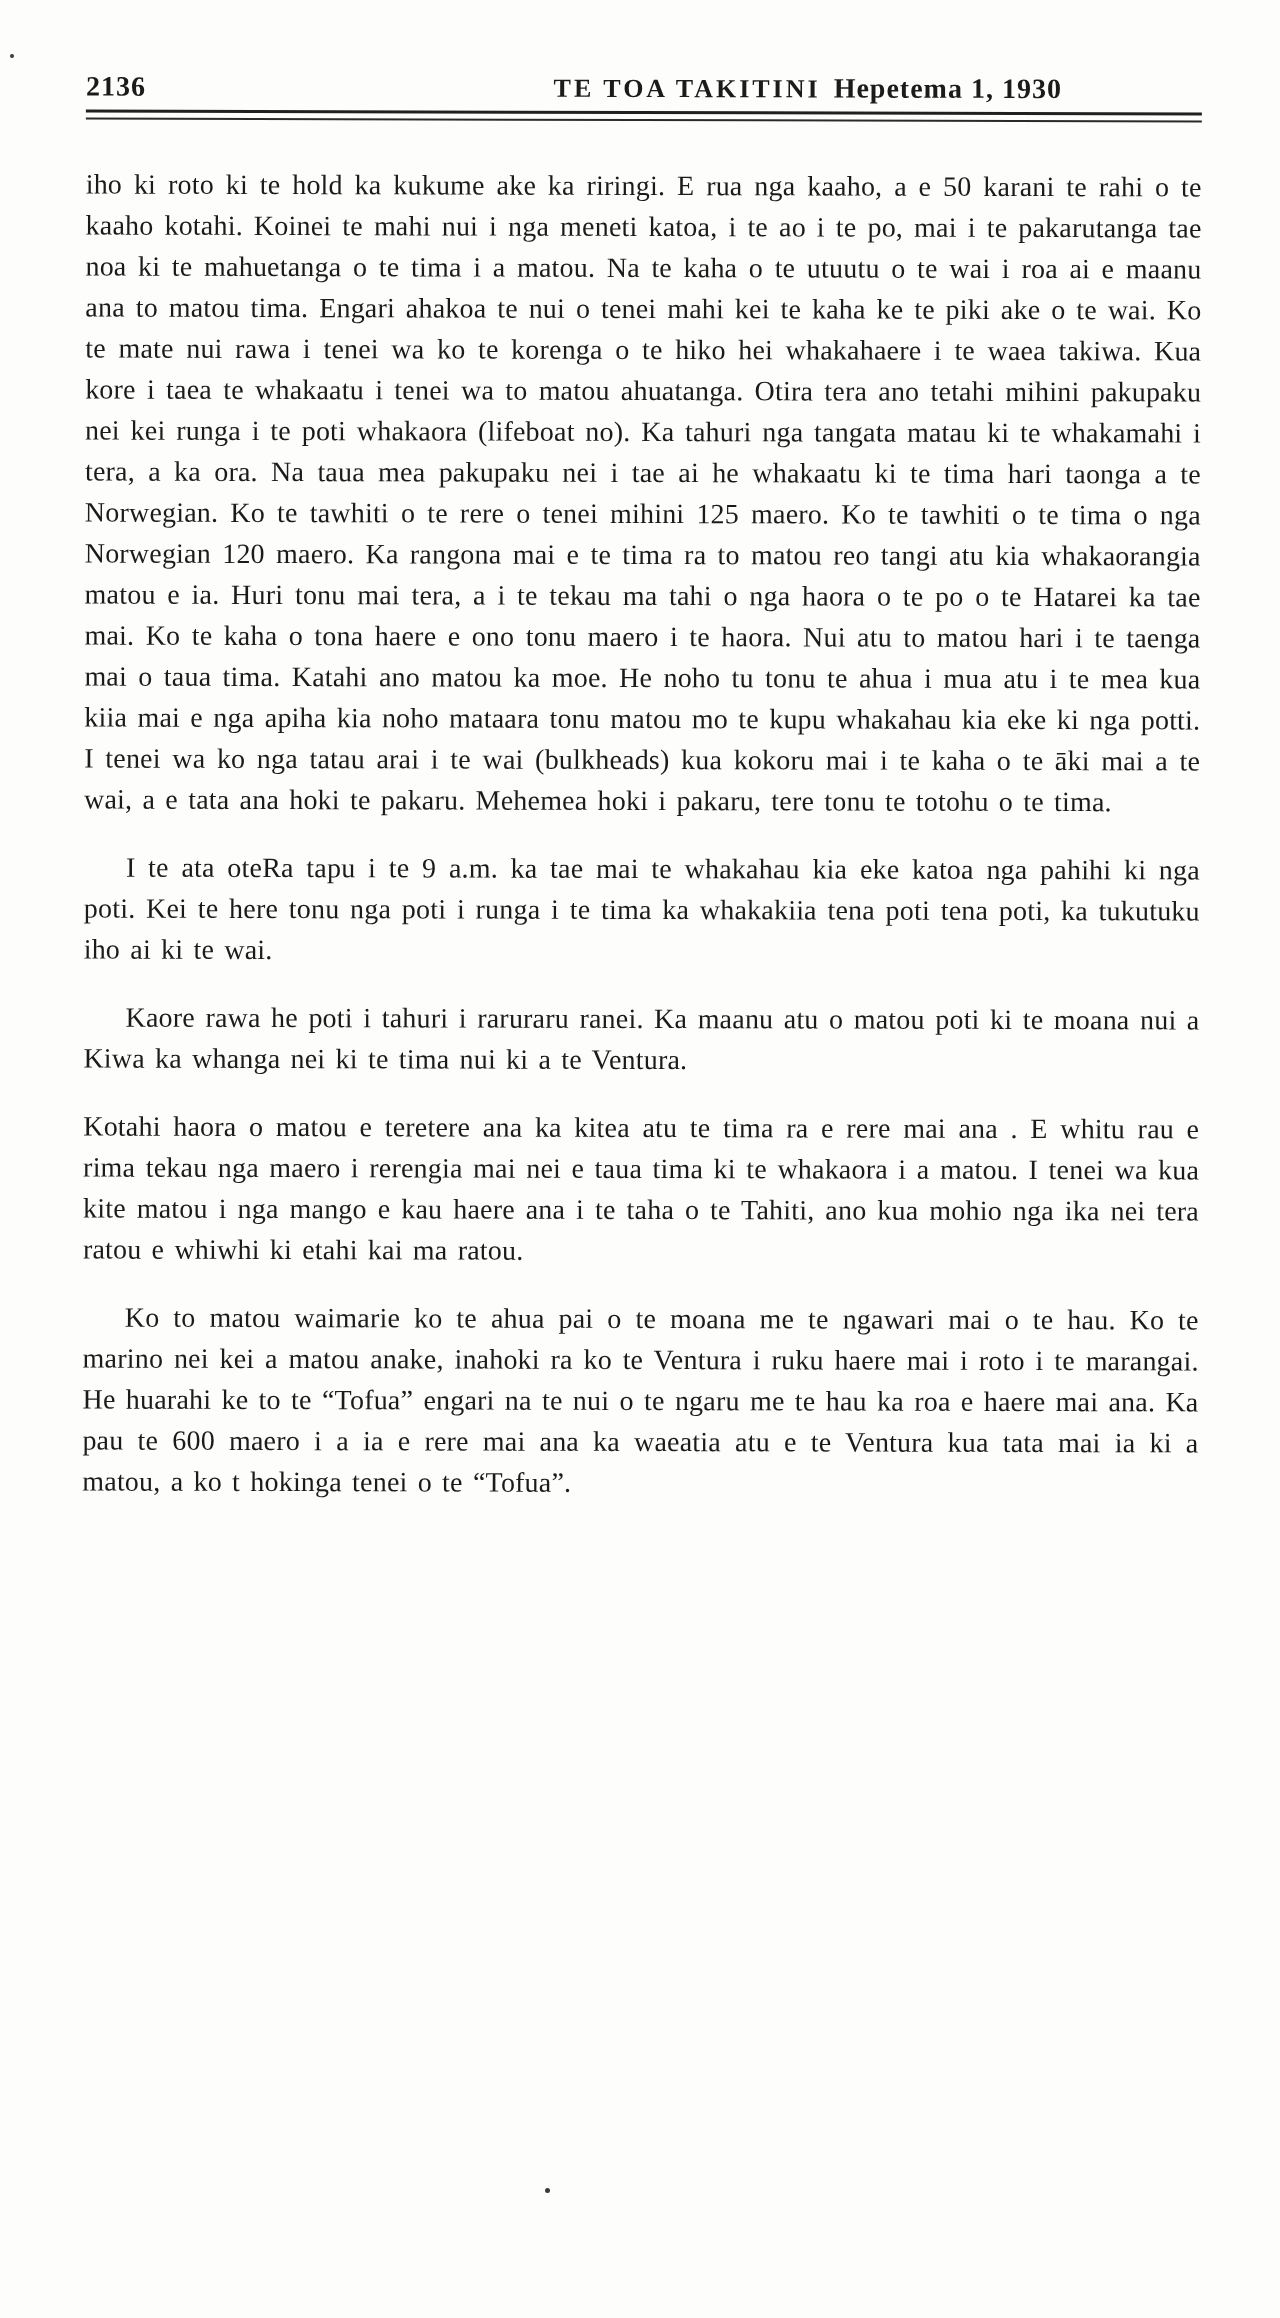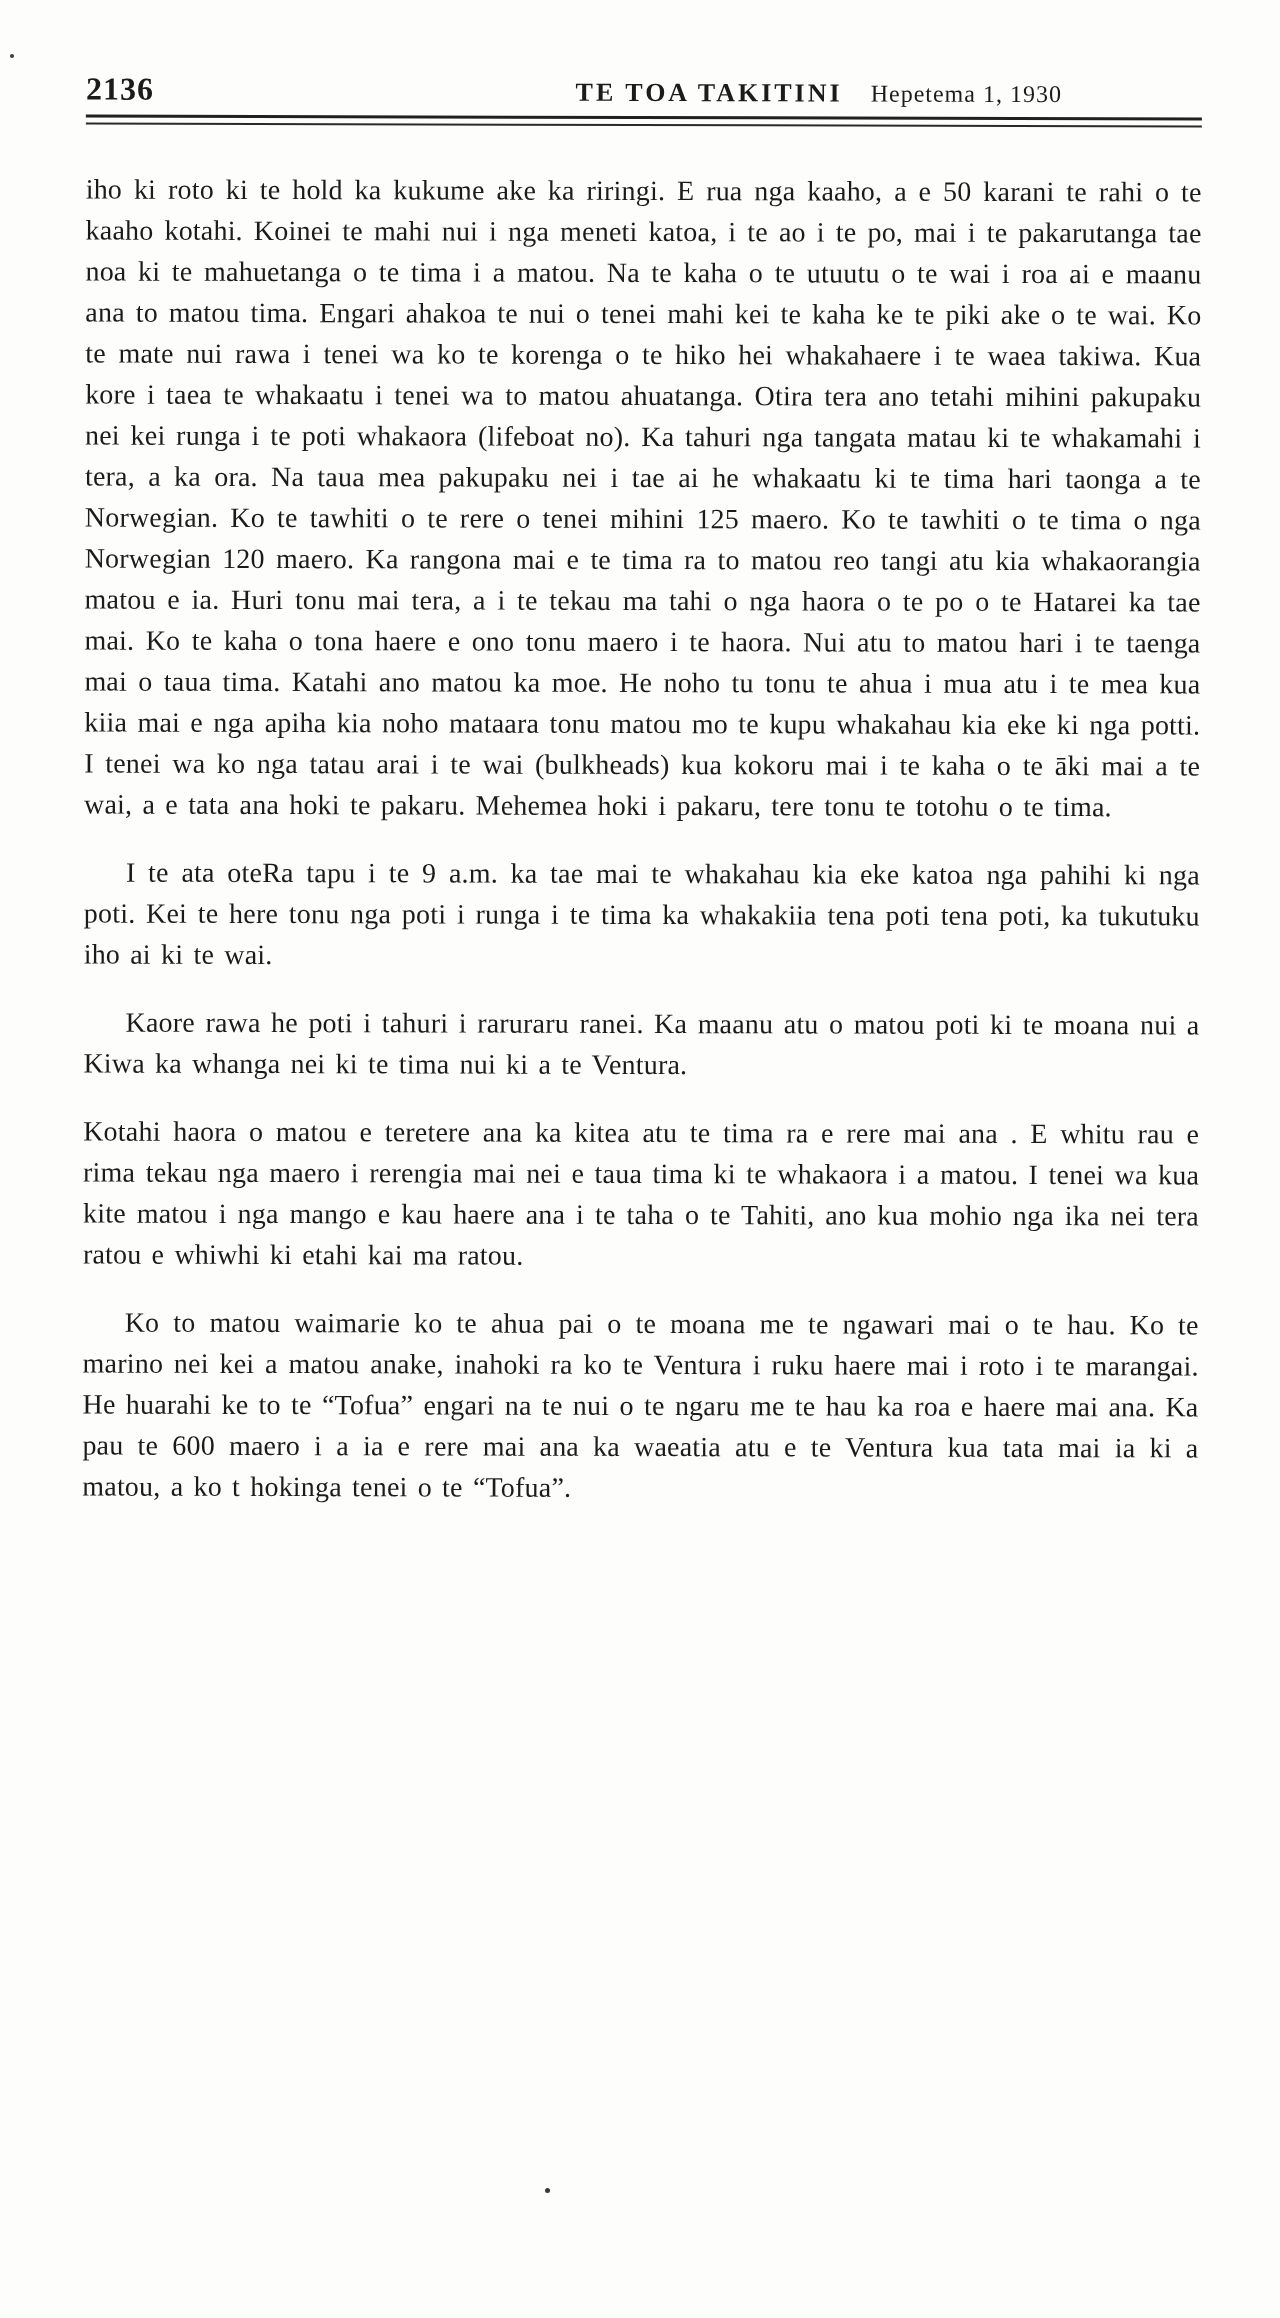--- a/index.html
+++ b/index.html
@@ -22,34 +22,35 @@
     transform: rotate(0.15deg);
     transform-origin: 50% 0;
   }
   .page-header {
     display: flex;
     align-items: baseline;
     white-space: nowrap;
   }
   .page-num {
     font-weight: 700;
-    font-size: 32px;
+    font-size: 28px;
     letter-spacing: 1px;
   }
   .masthead {
     margin-left: auto;
     font-weight: 700;
     font-size: 26px;
     letter-spacing: 3px;
   }
   .issue-date {
-    margin-left: 28px;
+    margin-left: 13px;
     margin-right: 140px;
-    font-size: 24px;
+    font-size: 28px;
     letter-spacing: 1px;
+    font-weight: bold;
   }
   .header-rule {
     margin-top: 7px;
     height: 5px;
     border-top: 3px solid #202020;
     border-bottom: 2px solid #2a2a2a;
   }
   .body-text {
     margin-top: 44px;
     font-size: 28px;

